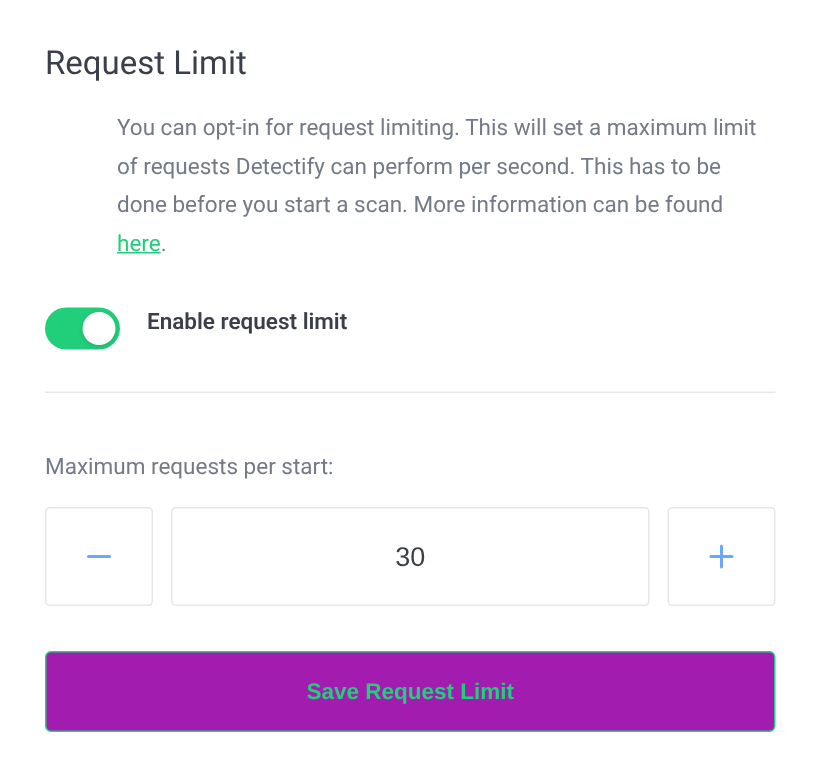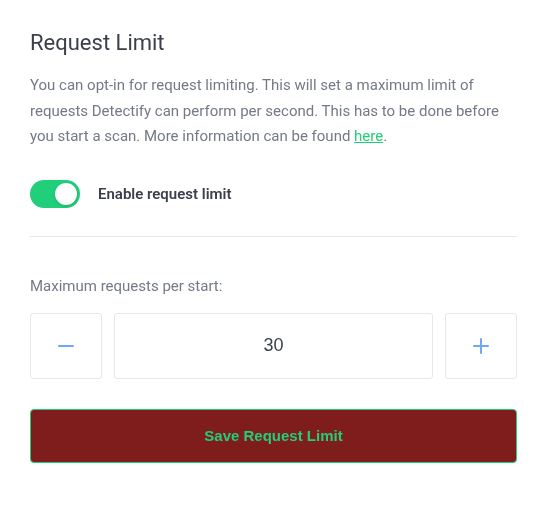--- a/index.html
+++ b/index.html
@@ -18,28 +18,29 @@
       font-size: 22px;
       font-weight: 400;
       color: #3a3f4a;
       margin-bottom: 18px;
     }
     .description {
       font-size: 15px;
       line-height: 1.7;
       color: #737a86;
       margin-bottom: 30px;
+      margin-left: 48px;
     }
     .description a {
       color: #21ce7a;
       text-decoration: underline;
     }
     .toggle-row {
       display: flex;
-      align-items: center;
+      align-items: flex-start;
       gap: 18px;
       margin-bottom: 28px;
     }
     .toggle {
       width: 50px;
       height: 28px;
       border-radius: 14px;
       background: #21ce7a;
       position: relative;
       cursor: pointer;
@@ -96,21 +97,21 @@
       text-align: center;
       font-size: 18px;
       font-weight: 500;
       color: #3a3f4a;
       outline: none;
     }
     .save-btn {
       width: 100%;
       height: 54px;
       border: 1.5px solid #21ce7a;
-      background: #7f1d1d;
+      background: #a21caf;
       color: #21ce7a;
       font-size: 15px;
       font-weight: 600;
       border-radius: 4px;
       cursor: pointer;
     }
   </style>
 </head>
 <body>
 

